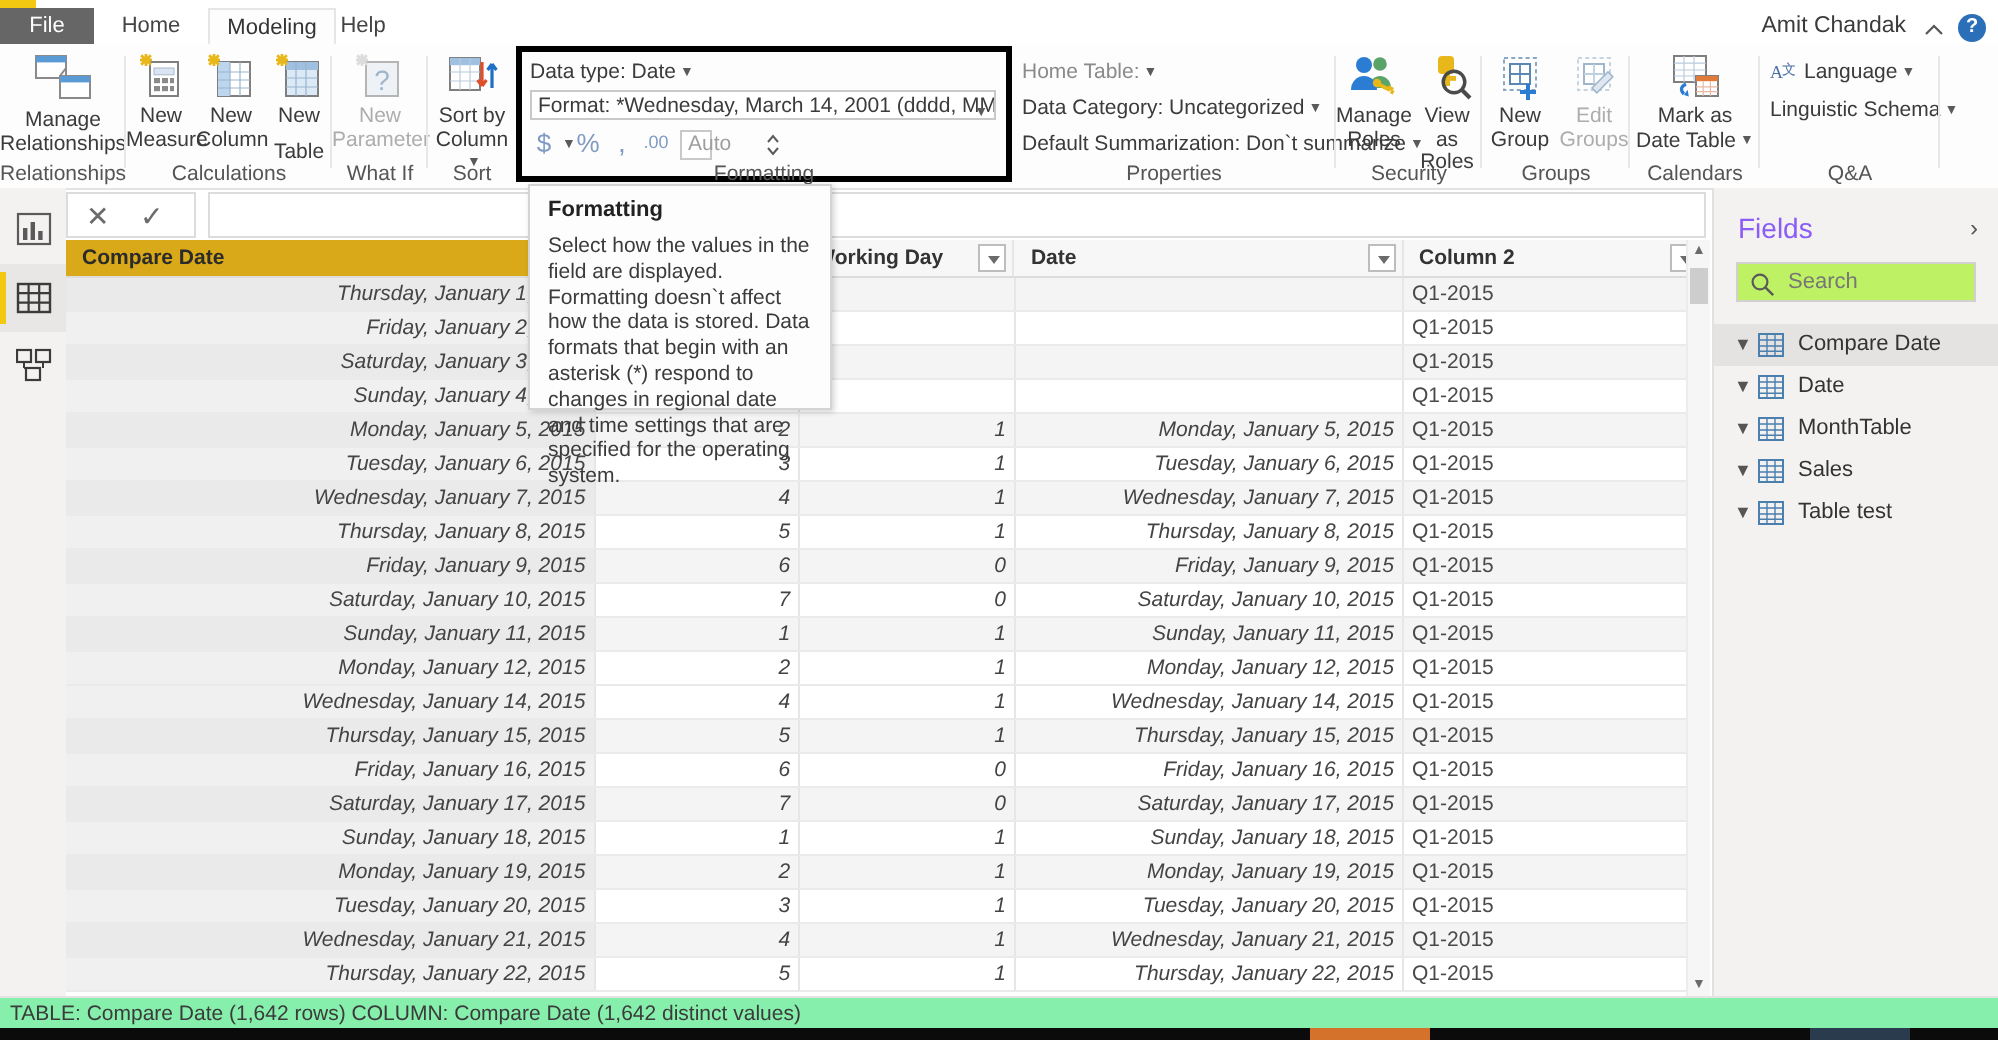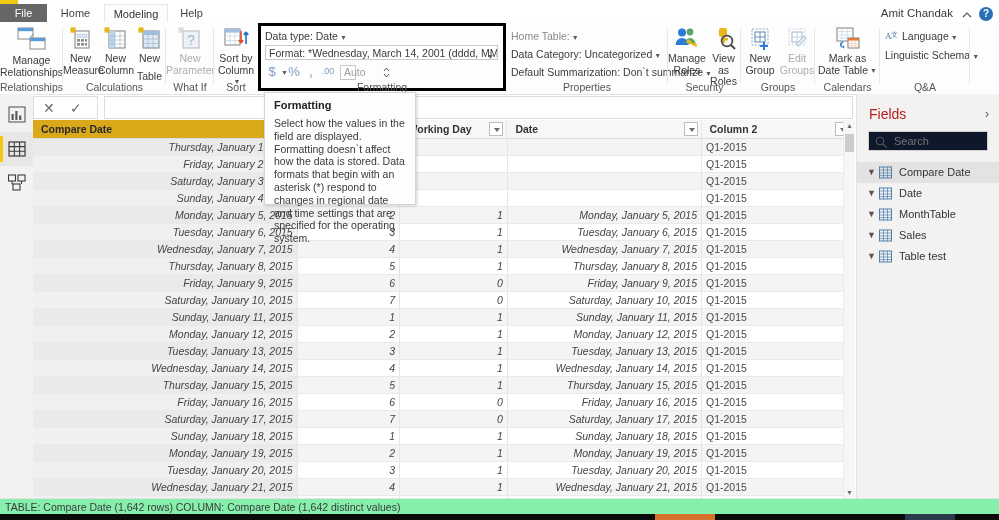--- a/index.html
+++ b/index.html
@@ -16,21 +16,21 @@
   .topsliver2{position:absolute;left:18px;top:0;width:981px;height:4px;background:#ffffff;}
 
   
   .tabstrip{position:absolute;left:0;top:4px;width:999px;height:18px;background:#ffffff;}
   .tab{position:absolute;top:0;height:18px;line-height:18px;text-align:center;
        font-size:11px;color:#444;cursor:default;}
   .tab.file{left:0;width:47px;background:#666666;color:#ffffff;}
   .tab.home{left:47px;width:57px;}
   .tab.modeling{left:104px;width:62px;background:#fdfdfd;color:#333;
        border-left:1px solid #e6e6e6;border-right:1px solid #e6e6e6;border-top:1px solid #e6e6e6;}
-  .tab.help{left:168px;width:47px;text-align:center;}
+  .tab.help{left:158px;width:47px;text-align:center;}
   .username{position:absolute;right:46px;top:3px;font-size:11.5px;color:#3b3b3b;}
   .chevup{position:absolute;right:26px;top:5px;width:12px;height:12px;}
   .helpcirc{position:absolute;right:6px;top:3px;width:14px;height:14px;border-radius:50%;
        background:#2a6fb8;color:#fff;font-size:10px;line-height:14px;text-align:center;font-weight:bold;}
 
   
   .ribbon{position:absolute;left:0;top:22px;width:999px;height:72px;background:#fdfdfd;
           border-bottom:1px solid #e3e3e3;}
   .grp{position:absolute;top:0;height:72px;}
   .grp .glabel{position:absolute;bottom:1px;left:0;width:100%;text-align:center;
@@ -100,24 +100,24 @@
   
   .vsb{position:absolute;left:843px;top:120px;width:11px;height:378px;background:#f6f6f6;
        border-left:1px solid #ececec;}
   .vsb .arw{position:absolute;left:0;width:11px;height:11px;color:#6b6b6b;font-size:7px;
        text-align:center;line-height:11px;}
   .vsb .thumb{position:absolute;left:1px;top:14px;width:9px;height:18px;background:#cdcdcd;}
 
   
   .fields{position:absolute;left:856px;top:94px;width:143px;height:404px;background:#f3f2f1;
           border-left:1px solid #e1e1e1;}
-  .fldtitle{position:absolute;left:12px;top:12px;font-size:14px;color:#b91c1c;}
+  .fldtitle{position:absolute;left:12px;top:12px;font-size:14px;color:#8b5cf6;}
   .fldexp{position:absolute;right:11px;top:13px;font-size:12px;color:#555;cursor:default;}
   .srch{position:absolute;left:11px;top:37px;width:120px;height:20px;box-sizing:border-box;
-        background:#0f172a;border:1px solid #d0d0d0;}
+        background:#bef264;border:1px solid #d0d0d0;}
   .srch .ph{position:absolute;left:25px;top:3px;font-size:11px;color:#767676;}
   .fitem{position:absolute;left:0;width:143px;height:21px;cursor:default;}
   .fitem.sel{background:#e4e3e2;}
   .fitem .chev{position:absolute;left:10px;top:5px;font-size:9px;color:#555;}
   .fitem .flbl{position:absolute;left:42px;top:4px;font-size:11px;color:#333;}
 
   
   .tip{position:absolute;left:264px;top:92px;width:150px;height:111px;background:#fdfdfd;
        border:1px solid #d4d4d4;box-shadow:1px 1px 3px rgba(0,0,0,.18);z-index:40;}
   .tip .ttl{position:absolute;left:9px;top:6px;font-size:11px;font-weight:bold;color:#222;}
@@ -518,27 +518,20 @@
             <td>Sunday, January 11, 2015</td>
             <td class=" plain">Q1-2015</td>
           </tr>
           <tr>
             <td class="c0">Monday, January 12, 2015</td>
             <td>2</td>
             <td>1</td>
             <td>Monday, January 12, 2015</td>
             <td class=" plain">Q1-2015</td>
           </tr>
-          <tr class="alt">
-            <td class="c0">Tuesday, January 13, 2015</td>
-            <td>3</td>
-            <td>1</td>
-            <td>Tuesday, January 13, 2015</td>
-            <td class=" plain">Q1-2015</td>
-          </tr>
           <tr>
             <td class="c0">Wednesday, January 14, 2015</td>
             <td>4</td>
             <td>1</td>
             <td>Wednesday, January 14, 2015</td>
             <td class=" plain">Q1-2015</td>
           </tr>
           <tr class="alt">
             <td class="c0">Thursday, January 15, 2015</td>
             <td>5</td>

